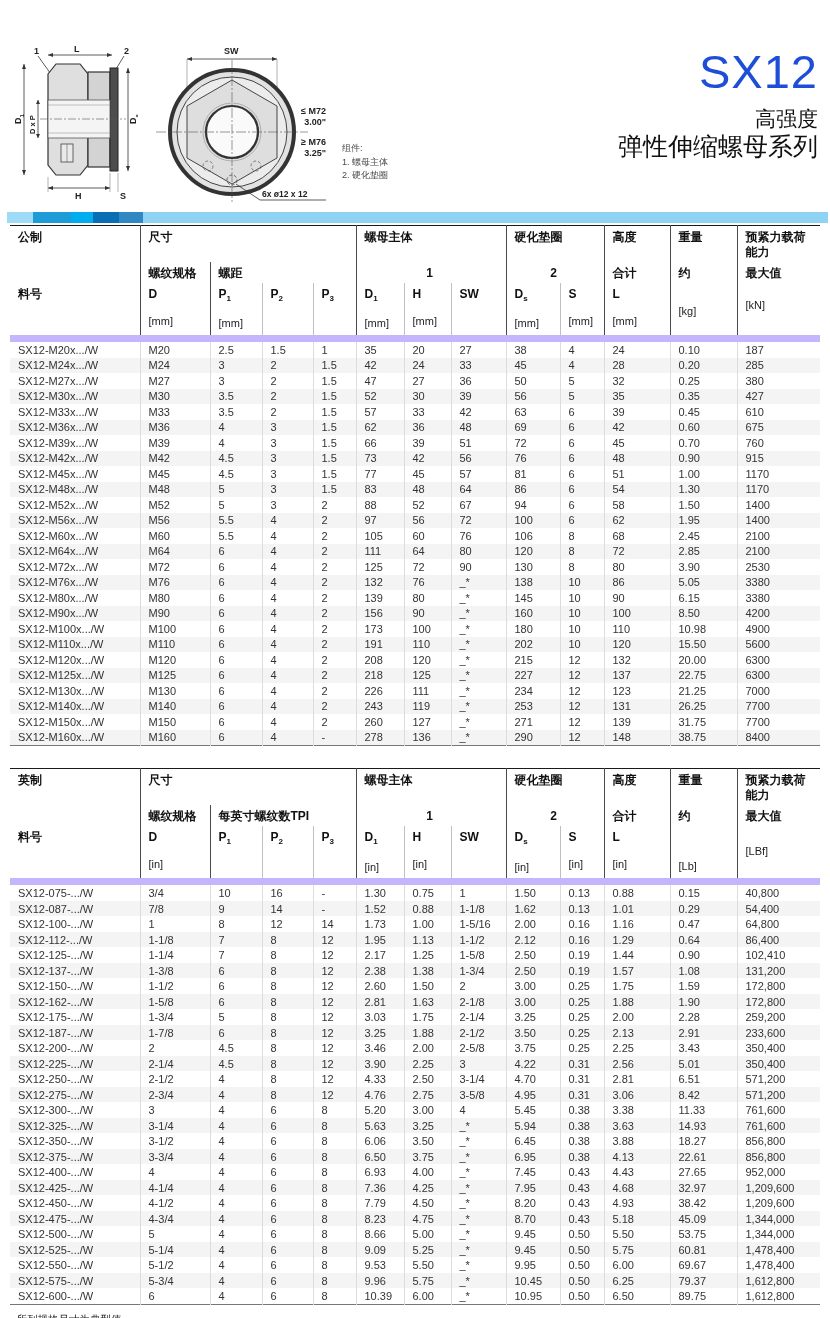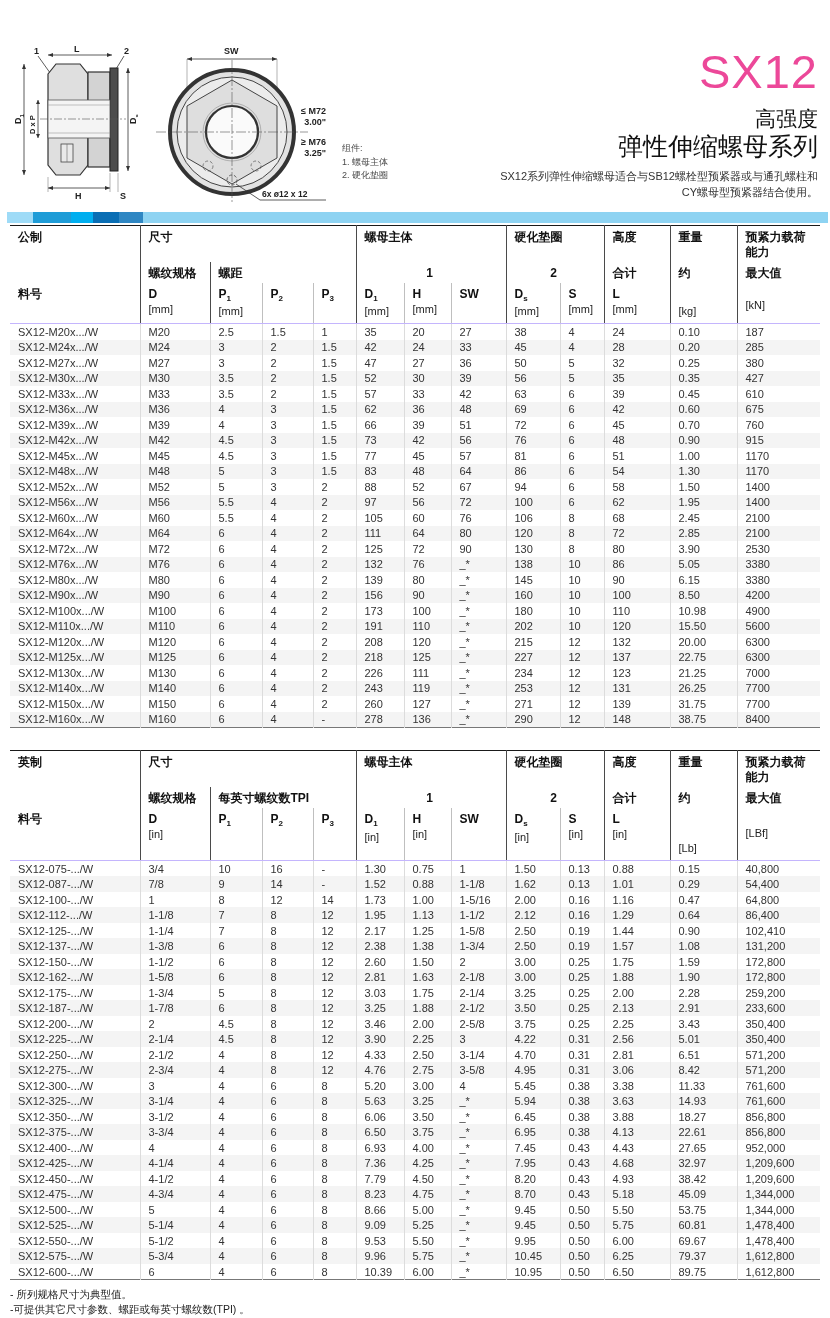--- a/index.html
+++ b/index.html
@@ -7,38 +7,38 @@
     width:830px;height:1318px;background:#fff;position:relative;
     font-family:"Liberation Sans","DejaVu Sans",sans-serif;color:#222;
     -webkit-font-smoothing:antialiased;
   }
   
   .hdr{position:relative;width:830px;height:212px;}
   .drawing-side{position:absolute;left:14px;top:42px;}
   .drawing-front{position:absolute;left:140px;top:42px;}
   .legend{position:absolute;left:342px;top:142px;font-size:9px;color:#4a4a4a;line-height:1.5;}
   .title-block{position:absolute;right:12px;top:48px;text-align:right;}
-  .title-main{font-size:47px;font-weight:300;letter-spacing:1px;color:#ec4899;line-height:1.0;}
+  .title-main{font-size:47px;font-weight:300;letter-spacing:1px;color:#1d4ed8;line-height:1.0;}
   .title-sub1{font-size:21px;color:#111;margin-top:12px;line-height:1.15;}
   .title-sub2{font-size:25px;color:#111;line-height:1.2;}
   .title-desc{font-size:11px;color:#333;margin-top:8px;line-height:1.45;}
   
   .strip{display:flex;height:11px;margin:0 2px 0 7px;}
   .strip div{height:11px;}
   
   table.spec{
     width:810px;margin:0 10px;border-collapse:collapse;table-layout:fixed;
     border-top:1px solid #1a1a1a;border-bottom:1px solid #777;
   }
   table.spec th{
     text-align:left;vertical-align:top;padding:4px 3px 2px 8px;
     font-size:12px;font-weight:bold;color:#111;line-height:1.25;
   }
-  table.spec thead tr.r3 th{border-bottom:1px solid #c4b5fd;padding-bottom:4px;}
-  table.spec .unit{font-weight:normal;font-size:11px;color:#222;display:block;margin-top:1px;}
+  table.spec thead tr.r3 th{border-bottom:7px solid #c4b5fd;padding-bottom:4px;}
+  table.spec .unit{font-weight:normal;font-size:11px;color:#222;display:block;margin-top:13px;}
   table.spec td{
     font-size:11px;color:#333;padding:1.5px 2px 1.5px 8px;white-space:nowrap;
     overflow:hidden;height:12.5px;
   }
   table.spec tbody tr:nth-child(even) td{background:#f4f4f4;}
   table.spec td{border-left:1px solid #dcdcdc;}
   table.spec td:first-child{border-left:none;}
   .bd{border-left:1px solid #4a4a4a;}
   .bl{border-left:1px solid #bfbfbf;}
   .ctr{text-align:center !important;padding-left:0 !important;}
@@ -143,24 +143,20 @@
   <div class="legend">
     <div>组件:</div>
     <div>1. 螺母主体</div>
     <div>2. 硬化垫圈</div>
   </div>
 
   <div class="title-block">
     <div class="title-main">SX12</div>
     <div class="title-sub1">高强度</div>
     <div class="title-sub2">弹性伸缩螺母系列</div>
-    <div class="title-desc">
-      <div>SX12系列弹性伸缩螺母适合与SB12螺栓型预紧器或与通孔螺柱和</div>
-      <div>CY螺母型预紧器结合使用。</div>
-    </div>
   </div>
 </div>
 
 <div class="strip">
   <div style="width: 26px; background: rgb(158, 219, 247);"></div>
   <div style="width: 38px; background: rgb(30, 156, 215);"></div>
   <div style="width: 22px; background: rgb(0, 174, 239);"></div>
   <div style="width: 26px; background: rgb(10, 110, 180);"></div>
   <div style="width: 24px; background: rgb(47, 135, 195);"></div>
   <div style="flex: 1 1 0%; background: rgb(142, 211, 242);"></div>

